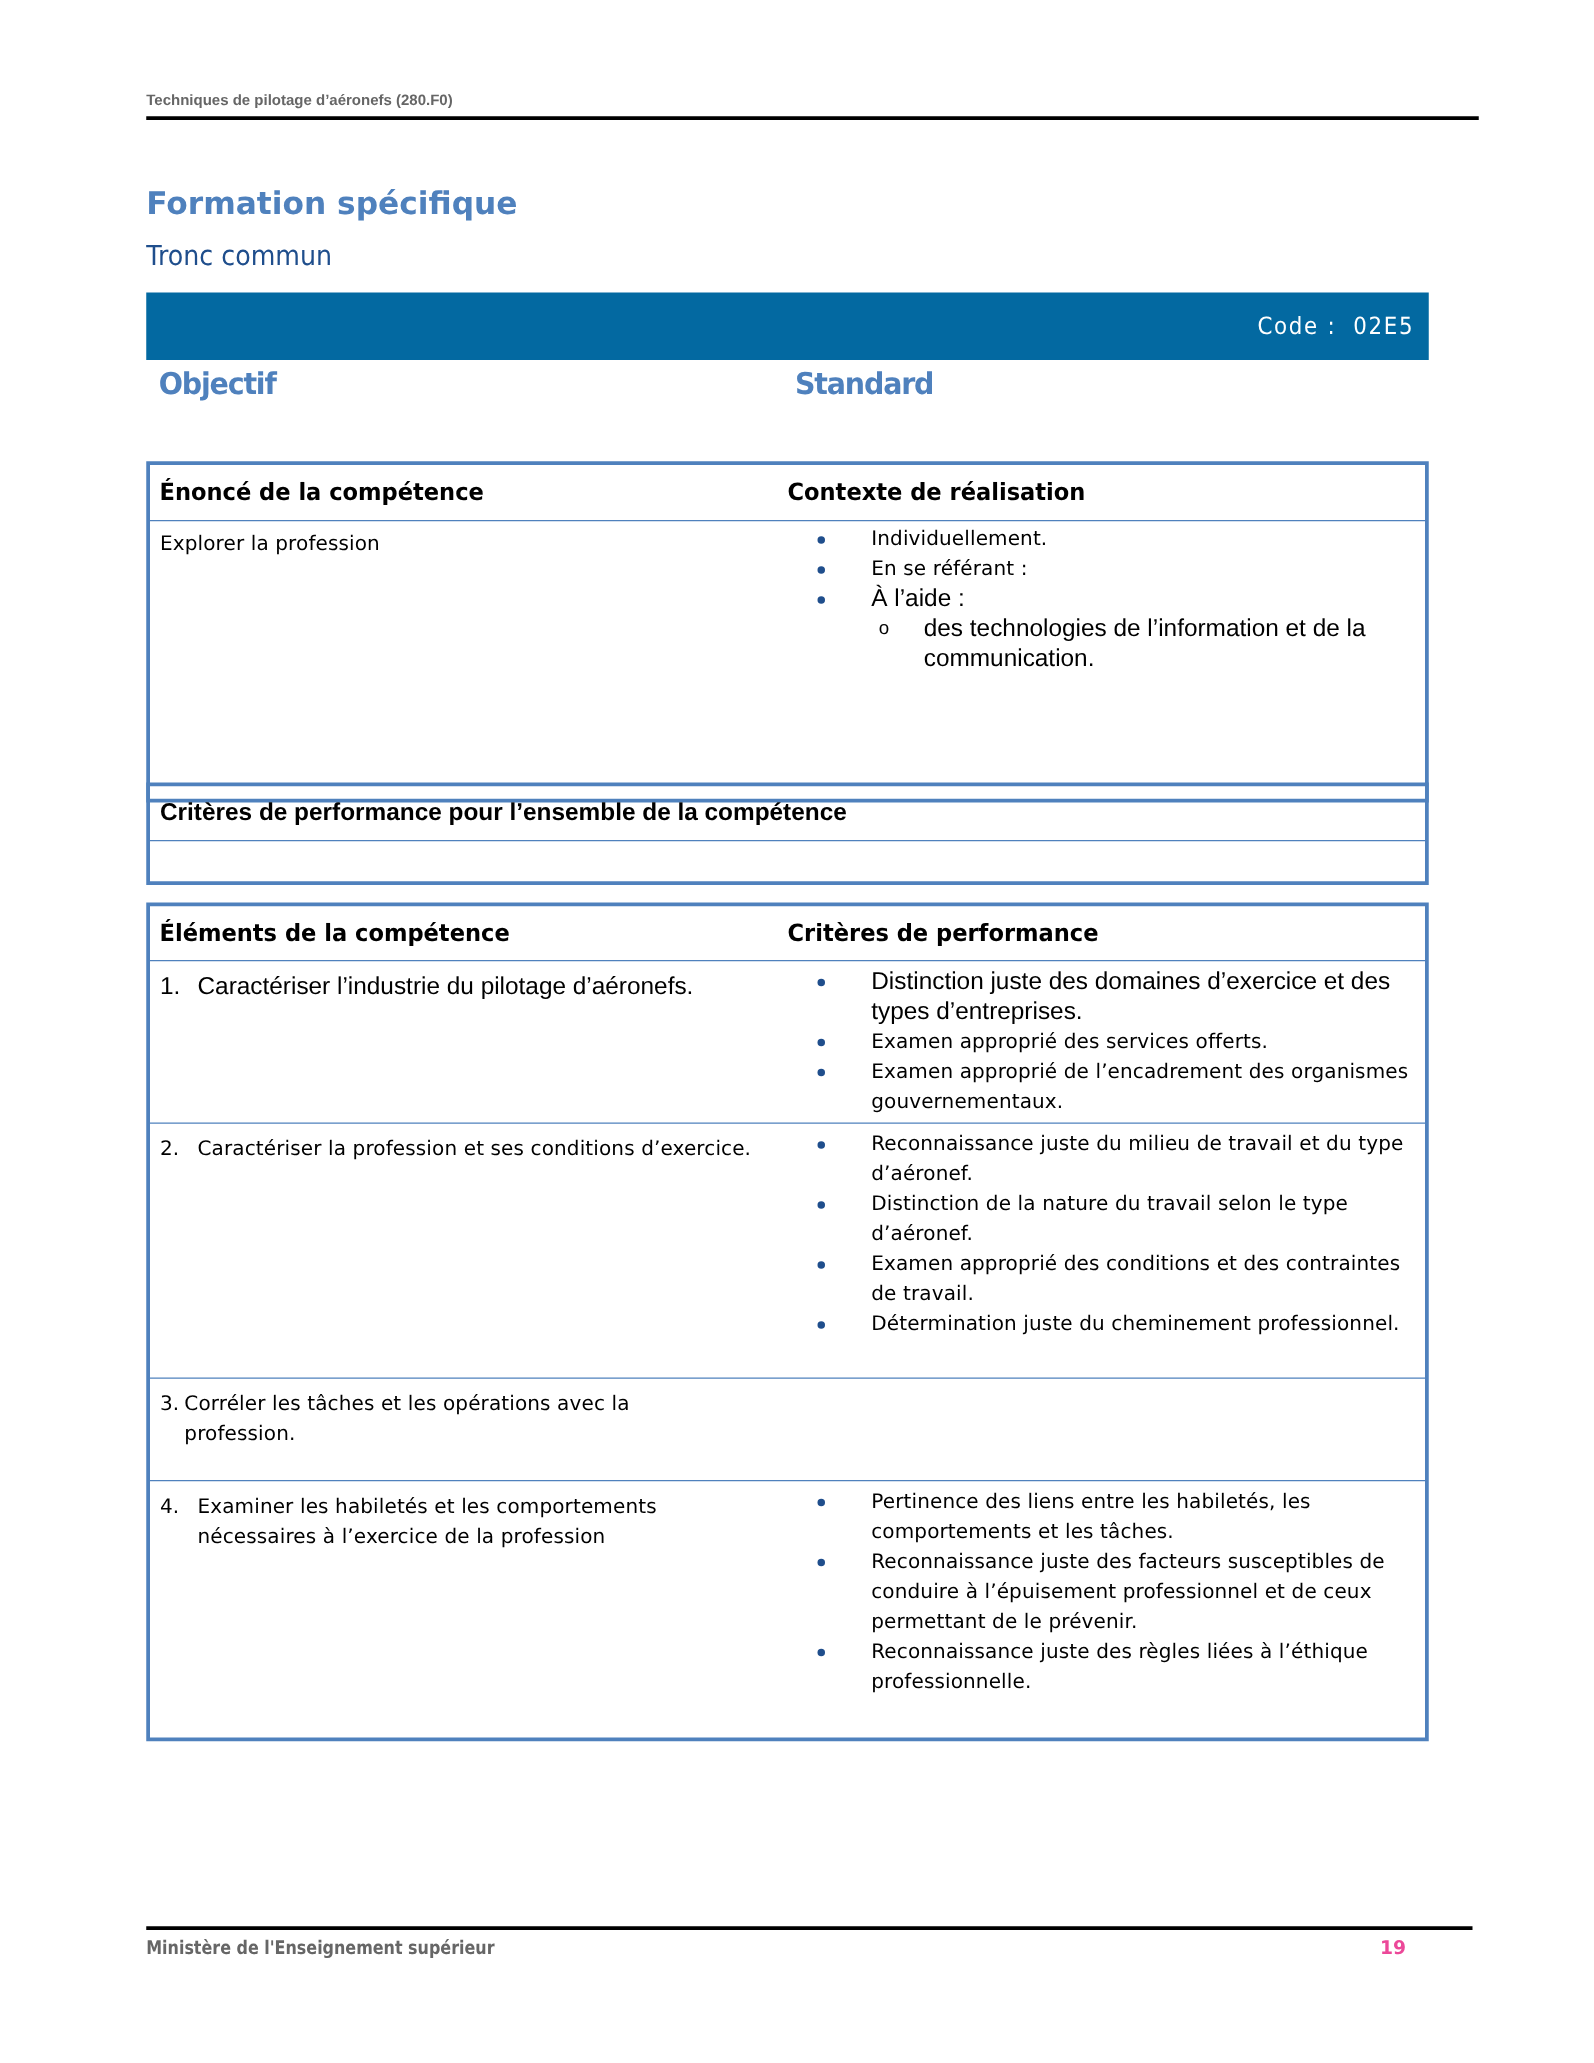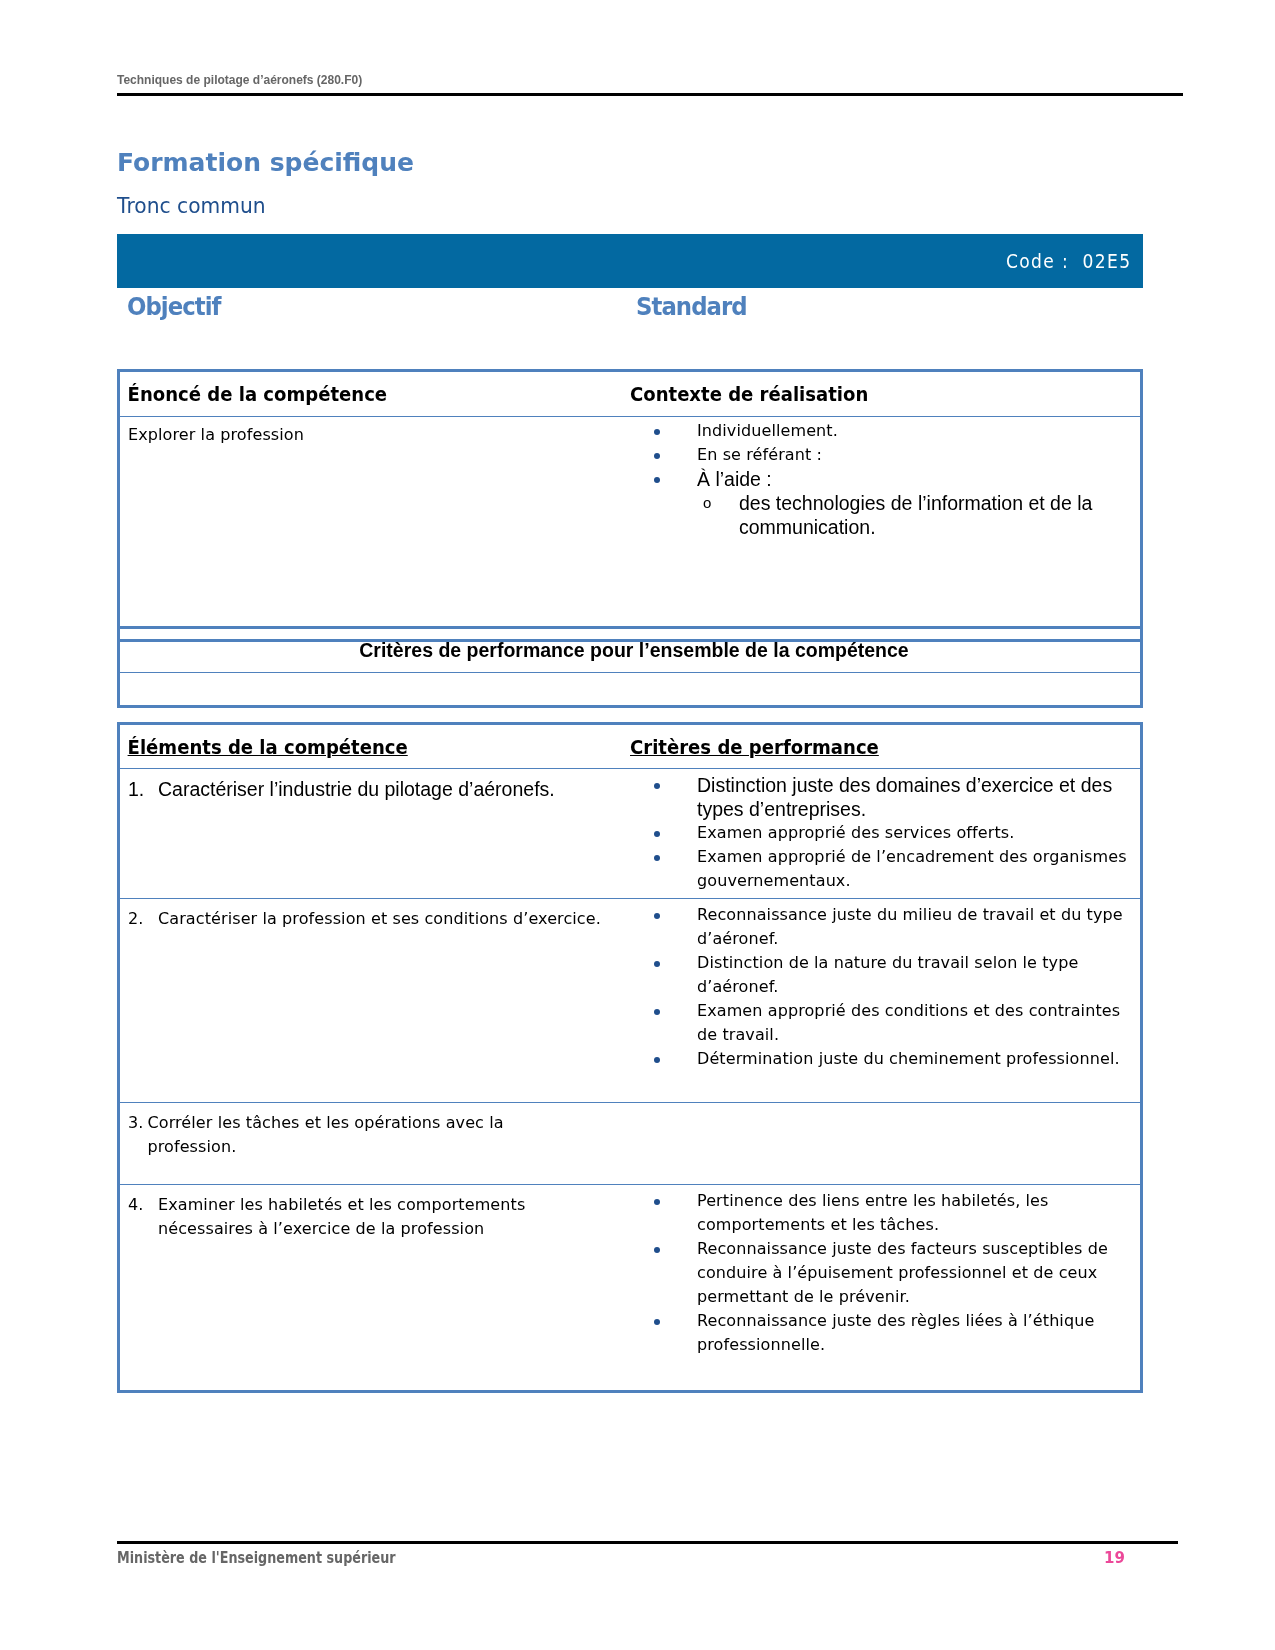--- a/index.html
+++ b/index.html
@@ -75,28 +75,28 @@
           <ul class="o">
             <li class="ls"><span>des technologies de l’information et de la communication.</span></li>
           </ul>
         </li>
       </ul>
     </div>
   </div>
 </div>
 
 <div class="box" style="top:626px; height:82px;">
-  <div class="hrow" style="height:43px;justify-content:center;">
+  <div class="hrow" style="height:43px;">
     <div class="hcell sans" style="padding-left:8px;">Critères de performance pour l’ensemble de la compétence</div>
   </div>
   <div style="height:33px;"></div>
 </div>
 
 <div class="box" style="top:722px; height:671px;">
-  <div class="hrow" style="height:43px;text-decoration:underline;">
+  <div class="hrow" style="height:43px;">
     <div class="hcell left">Éléments de la compétence</div>
     <div class="hcell right">Critères de performance</div>
   </div>
 
   <div class="row" style="height:129px;">
     <div class="lcell ls">
       <div class="num-item">
         <span class="n">1.</span>
         <span class="t">Caractériser l’industrie du pilotage d’aéronefs.</span>
       </div>

